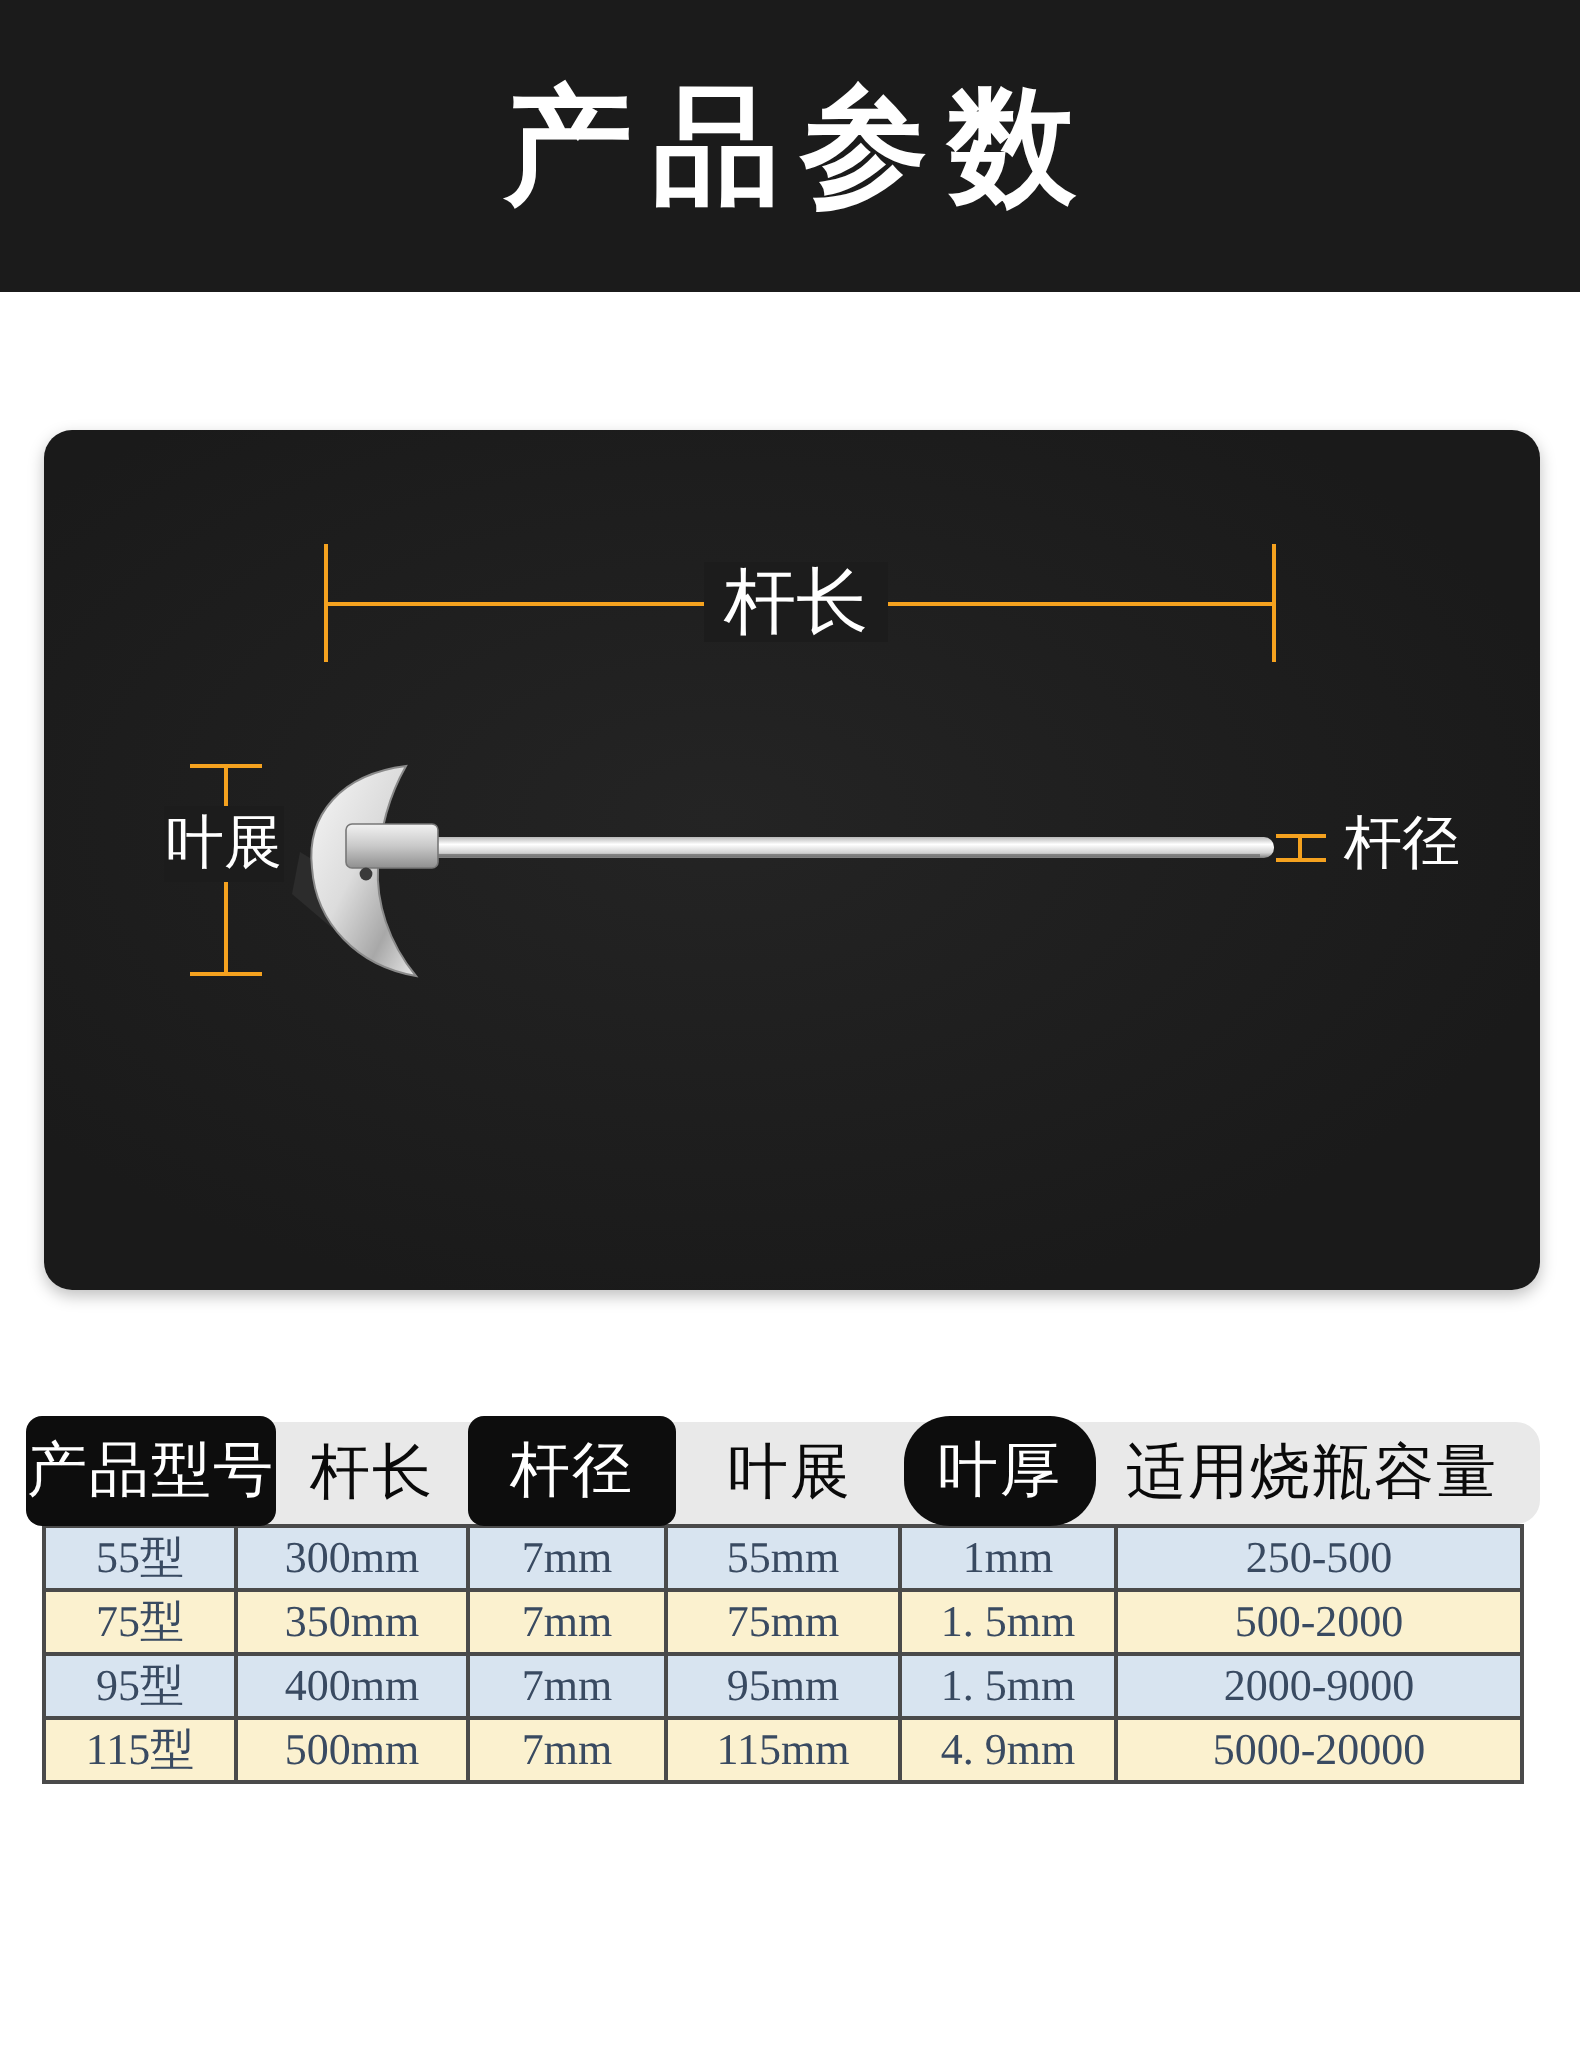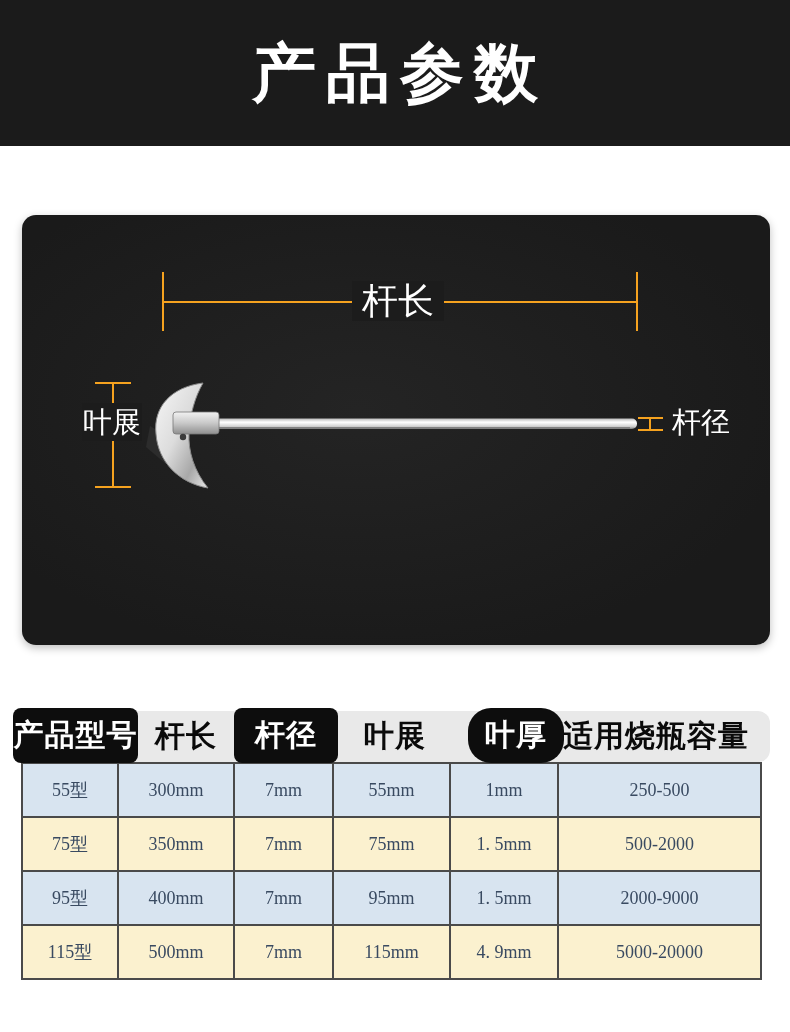--- a/index.html
+++ b/index.html
@@ -48,42 +48,42 @@
   .lbl-rod-dia{left:650px;top:190px;font-size:29px;line-height:34px;background:transparent;}
   .stirrer{left:0;top:0;width:748px;height:430px;}
 
   
   .thead-strip{
     position:absolute;left:13px;top:711px;width:757px;height:51px;
     background:#e9e9e9;border-radius:12px;
   }
   .th{
     position:absolute;display:flex;align-items:center;justify-content:center;
-    font-size:30px;font-weight:700;letter-spacing:1px;
+    font-size:30px;font-weight:400;letter-spacing:1px;
     font-family:"Liberation Serif","DejaVu Serif",serif;
   }
   .th-dark{top:708px;height:55px;background:#0d0d0d;color:#ffffff;border-radius:8px;z-index:2;}
   .th-light{top:711px;height:51px;color:#0a0a0a;z-index:2;}
   .th-c1{left:13px;width:125px;}
   .th-c2{left:138px;width:96px;}
   .th-c3{left:234px;width:104px;}
   .th-c4{left:338px;width:114px;}
-  .th-c5{left:468px;width:96px;border-radius:23px;}
+  .th-c5{left:452px;width:96px;border-radius:23px;}
   .th-c6{left:560px;width:192px;}
 
   
   table.spec{
     position:absolute;left:21px;top:762px;width:739px;
     border-collapse:collapse;table-layout:fixed;
   }
   table.spec td{
     border:2px solid #4a4a4a;height:28px;text-align:center;vertical-align:middle;
-    font-size:18px;color:#394a61;
-    font-family:"Liberation Serif","DejaVu Serif",serif;
-    padding:12px;overflow:hidden;
+    font-size:22px;color:#394a61;
+    font-family:"Liberation Serif","DejaVu Serif",serif;
+    padding:0;overflow:hidden;
   }
   table.spec tr:nth-child(odd) td{background:#d8e4f0;}
   table.spec tr:nth-child(even) td{background:#fbf1cf;}
 </style>
 </head>
 <body>
 
 <div class="page">
 
   <header class="banner">

